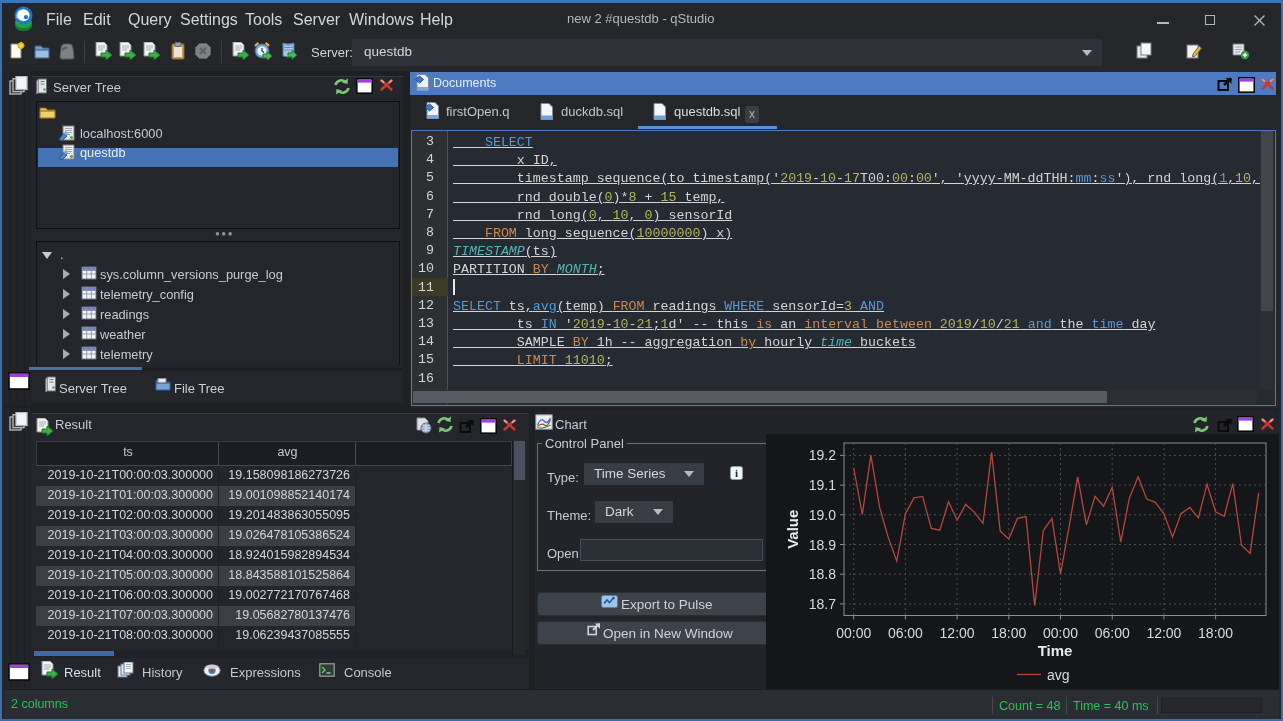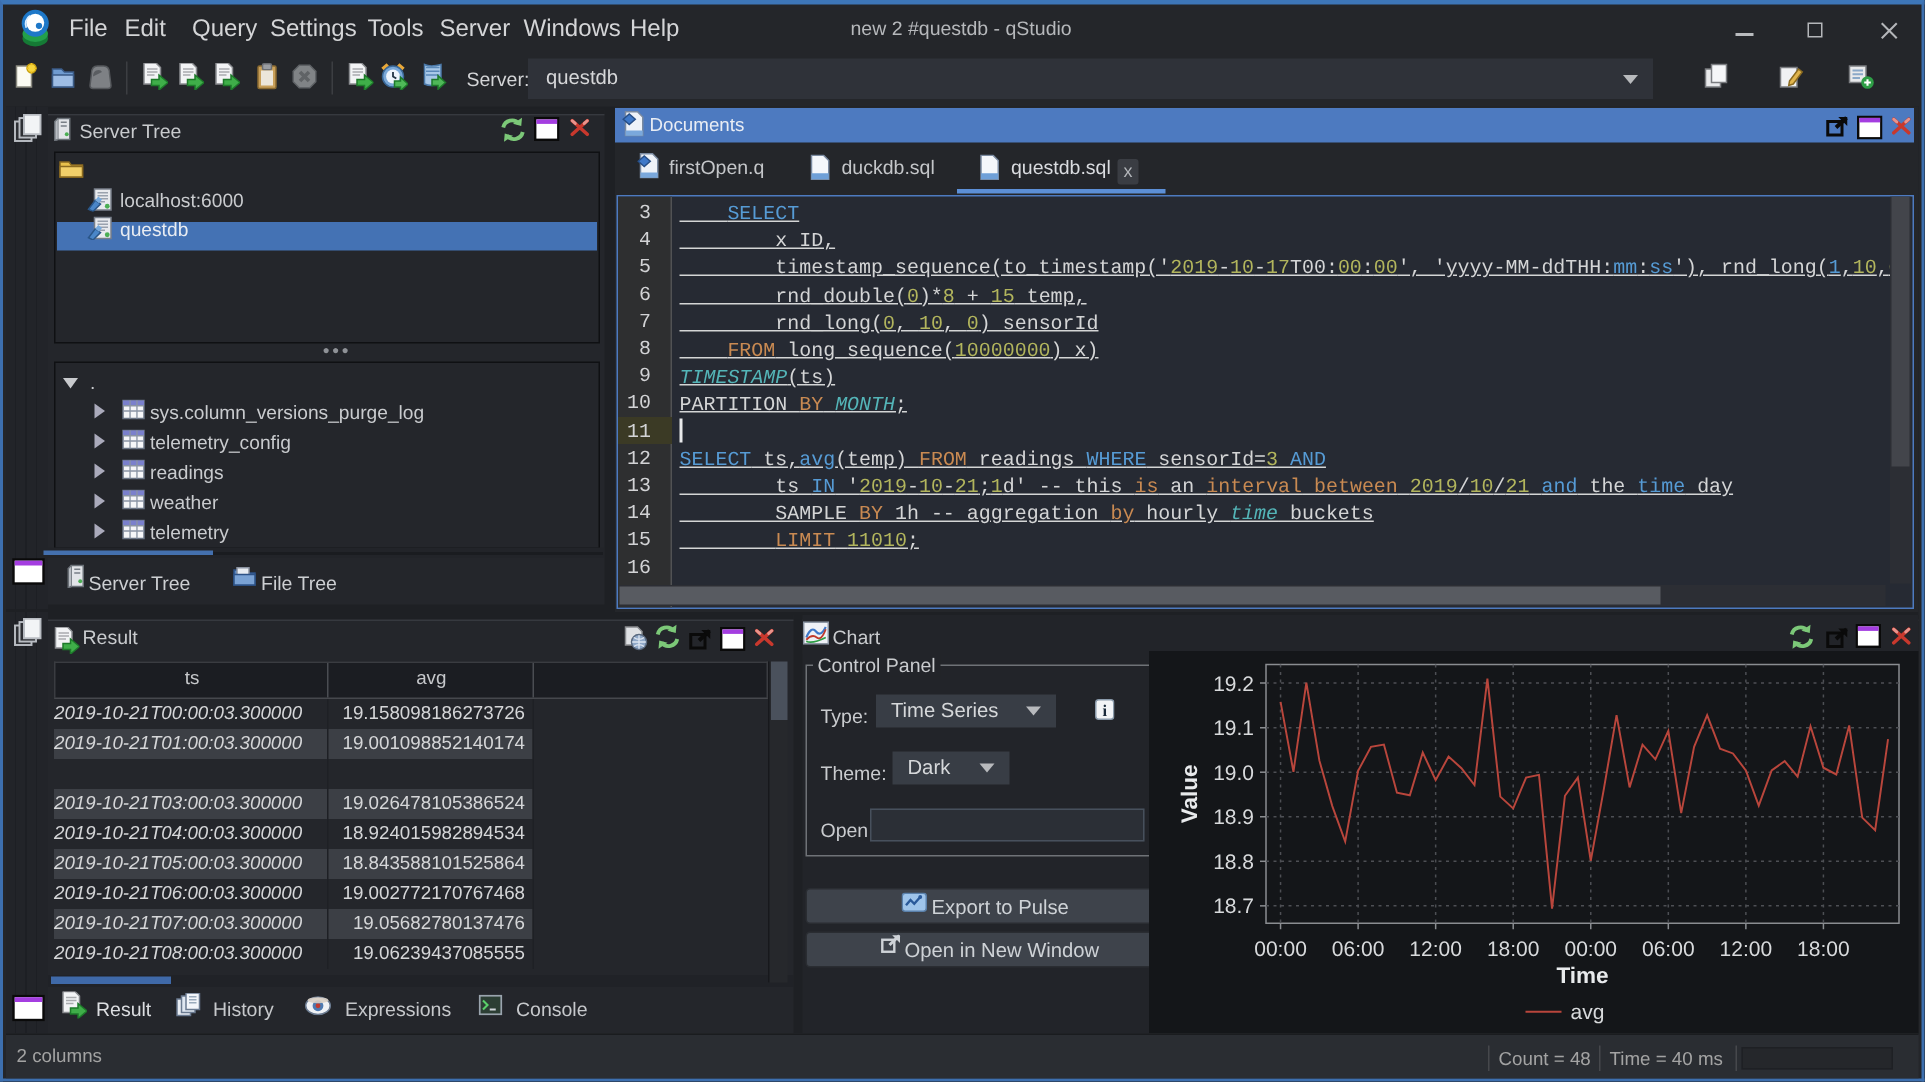--- a/index.html
+++ b/index.html
@@ -54,38 +54,38 @@
 #hscroll { position:absolute; left:1px; right:18px; bottom:1px; height:14px; background:#2c2e34; }
 #hscroll .thumb { position:absolute; left:0; top:1px; bottom:1px; width:694px; background:#585b61; }
 #vscroll { position:absolute; right:1px; top:0; bottom:16px; width:14px; background:#2c2e34; }
 #vscroll .thumb { position:absolute; left:1px; right:1px; top:0; height:180px; background:#43454b; }
 
 #result { left:28px; top:339px; width:497px; bottom:0; }
 #rtable { position:absolute; left:4px; top:31px; width:476px; height:214px; background:#24262b; }
 #rthead { position:absolute; left:0; right:0; top:0; height:25px; background:#1b1d22; border:1px solid #3a3c41; border-bottom:1px solid #46484d;}
 #rthead .c { position:absolute; top:3px; font-size:12.5px; color:#c6c8cb; text-align:center; }
 .rrow { position:absolute; left:0; height:20px; font-size:12.5px; color:#d5d6d8; }
-.rrow .c1 { position:absolute; left:0; width:182px; top:2px; padding-right:5px; box-sizing:border-box;font-style:italic; }
+.rrow .c1 { position:absolute; left:0; width:182px; text-align:right; top:2px; padding-right:5px; box-sizing:border-box; }
 .rrow .c2 { position:absolute; left:182px; width:137px; text-align:right; top:2px; padding-right:5px; }
 .rrow.alt { background:#3c3f45; }
 #rscroll { position:absolute; left:0px; bottom:31px; height:8px; width:497px; background:#202227; }
 #rscroll .thumb { position:absolute; left:2px; top:1px; height:5px; width:80px; background:#3f69a8; }
 #rtabs { position:absolute; left:0; right:0; bottom:2px; height:29px; }
 .btab { position:absolute; top:0; height:100%; font-size:13px; color:#c6c8cb; }
 
 #chart { left:531px; top:339px; right:0; bottom:0; background:#222429; }
 #cpanel { position:absolute; left:2px; top:33px; width:234px; height:128px; border:1px solid #6f7277; }
 #cpanel legend { position:absolute; top:-8px; left:4px; background:#222429; padding:0 3px; font-size:13px; color:#c9cbce; }
 .clabel { position:absolute; font-size:13px; color:#c9cbce; }
 .combo { position:absolute; background:#383d45; color:#d6d8da; font-size:13.5px; }
 .combo .arr { position:absolute; width:0; height:0; border-left:5px solid transparent; border-right:5px solid transparent; border-top:6px solid #b8babd; }
 .cbtn { position:absolute; left:2px; width:234px; height:24px; background:#3e434b; border:1px solid #2a2d32; border-radius:3px; font-size:13.5px; color:#ced2d6; text-align:left; font-family:"Liberation Sans", sans-serif; }
 #chartcanvas { position:absolute; left:231px; top:24px; right:0; bottom:0; background:#141619; }
 
-#statusbar { position:absolute; left:2px; right:2px; bottom:0px; height:30px; background:#2a2d32; border-top:1px solid #1a1c1f; font-size:12.5px; color:#a3a3a3; }
+#statusbar { position:absolute; left:2px; right:2px; bottom:0px; height:30px; background:#2a2d32; border-top:1px solid #1a1c1f; font-size:12.5px; color:#22c55e; }
 </style>
 </head>
 <body>
 
 <div id="menubar">
   <svg class="abs" style="left:8px;top:0px" width="26" height="26" viewBox="0 0 26 26">
     <ellipse cx="11.5" cy="19.5" rx="8.5" ry="5.5" fill="#157a35"></ellipse>
     <ellipse cx="11.5" cy="16.5" rx="8.5" ry="5.5" fill="#23a04a"></ellipse>
     <circle cx="11.5" cy="9.5" r="9" fill="#1e78c8"></circle>
     <circle cx="11.5" cy="9.2" r="6" fill="#ffffff"></circle>
@@ -504,20 +504,24 @@
           <span class="c" style="left:0;width:182px">ts</span>
           <span class="c" style="left:182px;width:137px">avg</span>
         </div>
         <div class="rrow " style="top:25px;width:319px">
           <span class="c1">2019-10-21T00:00:03.300000</span>
           <span class="c2">19.158098186273726</span>
         </div>
         <div class="rrow alt" style="top:45px;width:319px">
           <span class="c1">2019-10-21T01:00:03.300000</span>
           <span class="c2">19.001098852140174</span>
+        </div>
+        <div class="rrow " style="top:65px;width:319px">
+          <span class="c1">2019-10-21T02:00:03.300000</span>
+          <span class="c2">19.201483863055095</span>
         </div>
         <div class="rrow alt" style="top:85px;width:319px">
           <span class="c1">2019-10-21T03:00:03.300000</span>
           <span class="c2">19.026478105386524</span>
         </div>
         <div class="rrow " style="top:105px;width:319px">
           <span class="c1">2019-10-21T04:00:03.300000</span>
           <span class="c2">18.924015982894534</span>
         </div>
         <div class="rrow alt" style="top:125px;width:319px">

